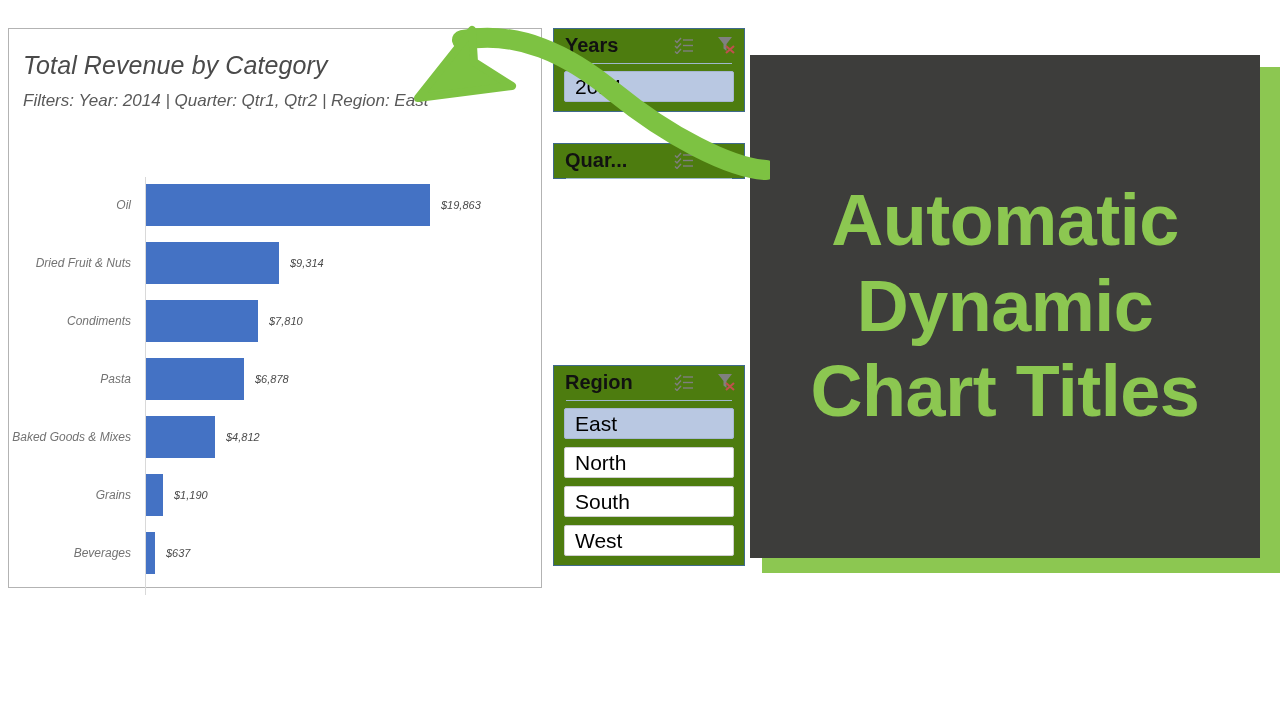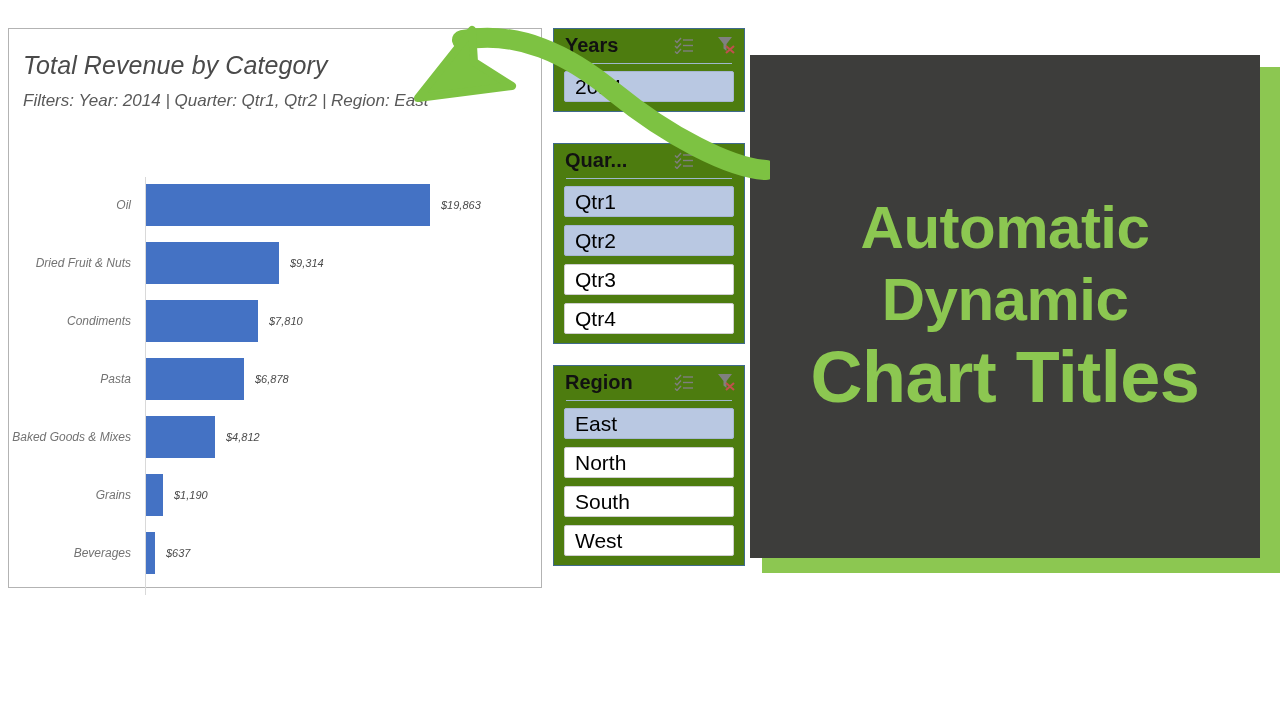--- a/index.html
+++ b/index.html
@@ -85,21 +85,21 @@
   #promo-panel{
     position:absolute;left:750px;top:55px;width:510px;height:503px;
     background:#3d3d3b;
   }
   #promo-text{
     position:absolute;left:0;top:0;width:510px;height:503px;
     display:flex;flex-direction:column;align-items:center;justify-content:center;
     gap:2px;
   }
   .promo-line{
-    color:#8cc751;font-size:60px;font-weight:bold;line-height:1.16;
+    color:#8cc751;font-size:72px;font-weight:bold;line-height:1.16;
     white-space:nowrap;letter-spacing:-0.5px;
   }
   .promo-line.small{font-size:72px;}
 
   
   #arrow{
     position:absolute;left:400px;top:18px;width:370px;height:170px;
     pointer-events:none;
   }
 </style>
@@ -196,34 +196,20 @@
       </span>
       <span>
         <svg width="20" height="18" viewBox="0 0 20 18">
           <path d="M2 1 L16 1 L10.5 8 L10.5 15 L7.5 12.5 L7.5 8 Z" fill="#808080"></path>
           <path d="M10 10 L18 17 M18 10 L10 17" stroke="#c0504d" stroke-width="2.1" fill="none"></path>
         </svg>
       </span>
     </div>
   </div>
   <div class="slicer-rule"></div>
-  <div class="slicer-items">
-      <div class="slicer-item selected">
-        <span>Qtr1</span>
-      </div>
-      <div class="slicer-item selected">
-        <span>Qtr2</span>
-      </div>
-      <div class="slicer-item">
-        <span>Qtr3</span>
-      </div>
-      <div class="slicer-item">
-        <span>Qtr4</span>
-      </div>
-    </div>
 </div>
 
 <div class="slicer" id="slicer-2" style="top:365px;">
   <div class="slicer-head">
     <div class="slicer-name">Region</div>
     <div class="slicer-icons">
       <span>
         <svg width="20" height="17" viewBox="0 0 20 17">
           <path d="M1 3.5 L3 5.5 L7 1" stroke="#7f7f7f" stroke-width="1.4" fill="none"></path>
           <path d="M1 9 L3 11 L7 6.5" stroke="#7f7f7f" stroke-width="1.4" fill="none"></path>

